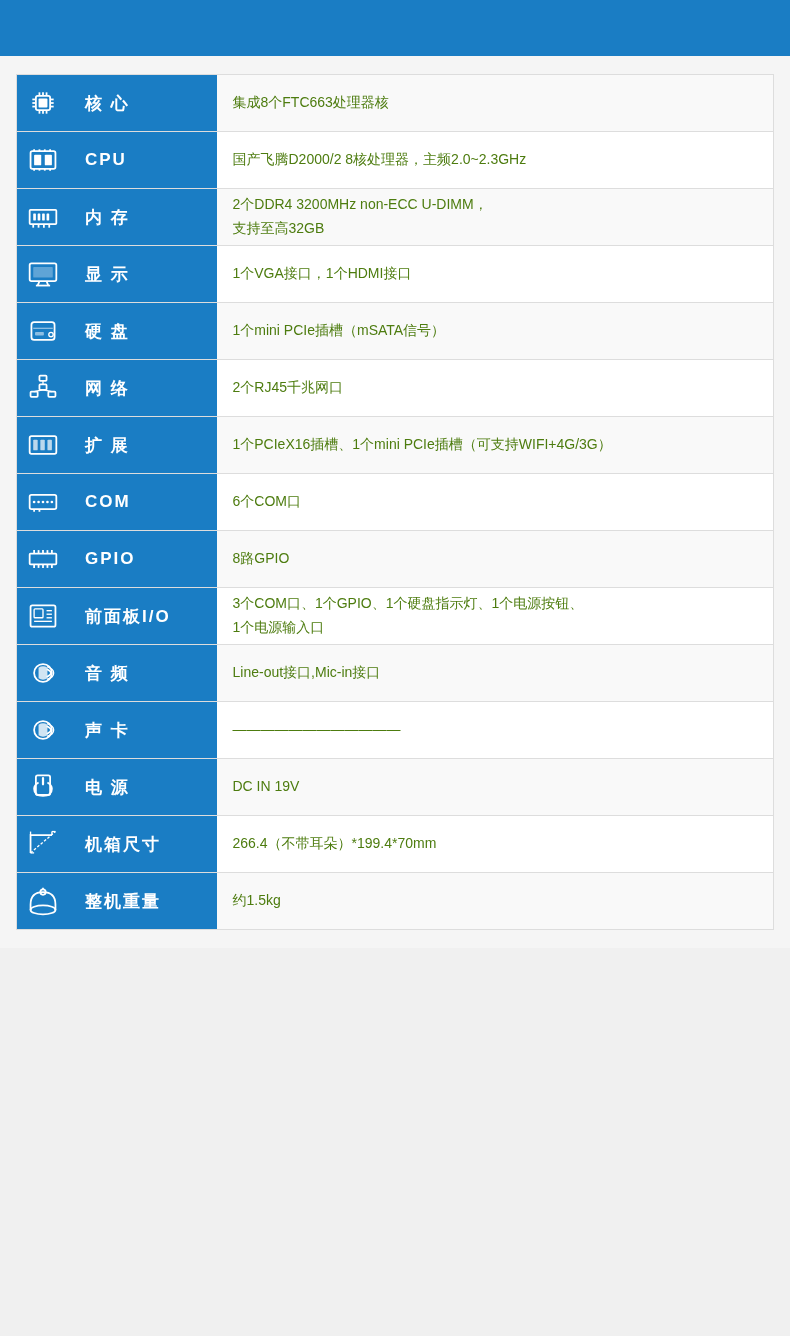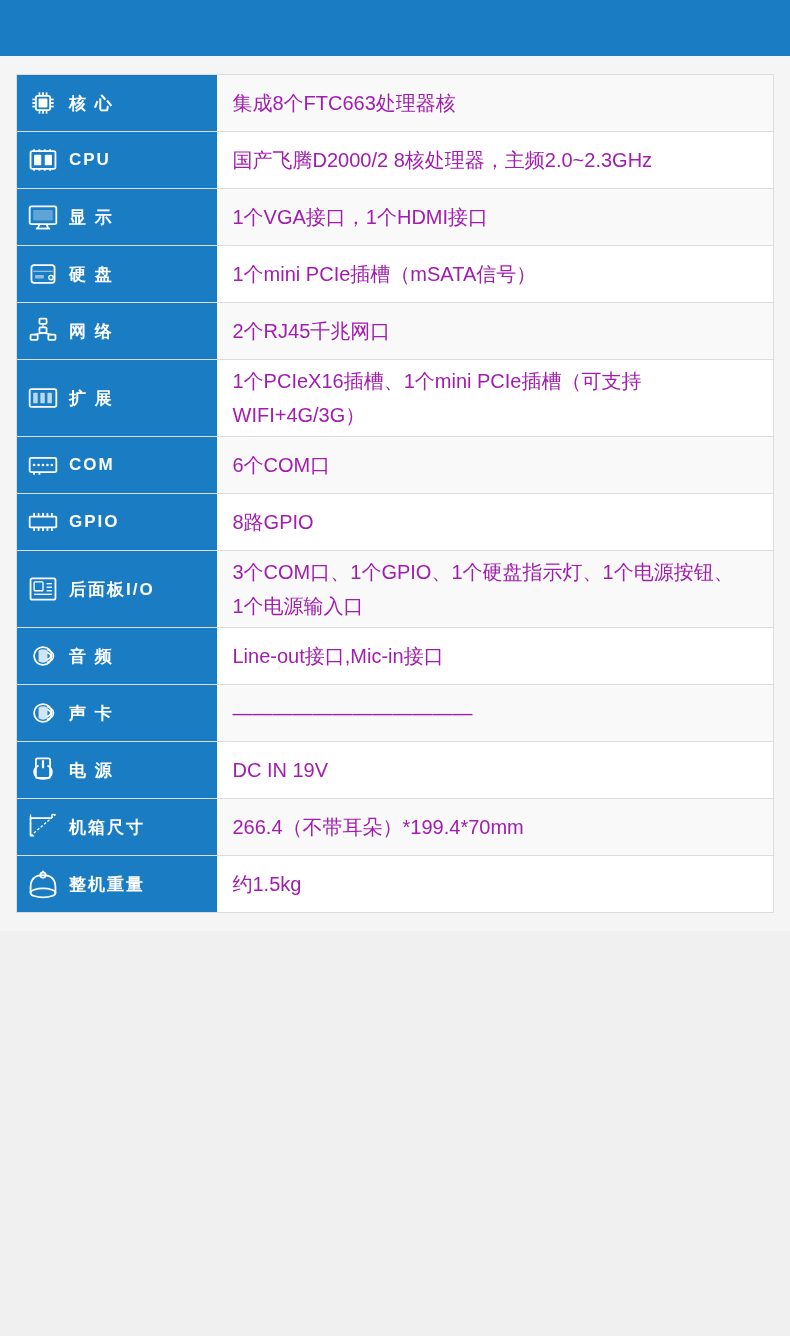--- a/index.html
+++ b/index.html
@@ -59,21 +59,21 @@
       background: #1a7dc4;
       width: 200px;
       min-width: 200px;
       padding: 10px 8px;
       vertical-align: middle;
     }
 
     .label-inner {
       display: flex;
       align-items: center;
-      gap: 8px;
+      gap: 24px;
     }
 
     .label-icon {
       width: 36px;
       height: 36px;
       flex-shrink: 0;
       display: flex;
       align-items: center;
       justify-content: center;
     }
@@ -81,22 +81,22 @@
     .label-text {
       color: #fff;
       font-size: 17px;
       font-weight: bold;
       letter-spacing: 2px;
       white-space: nowrap;
     }
 
     .value-cell {
       padding: 4px 16px;
-      font-size: 20px;
-      color: #a21caf;
+      font-size: 14px;
+      color: #4d7c0f;
       line-height: 1.7;
       vertical-align: middle;
       background: #f9f9f9;
     }
 
     .spec-table tr:nth-child(even) .value-cell {
       background: #fff;
     }
 
     
@@ -164,20 +164,41 @@
                 <span class="label-text">CPU</span>
               </div>
             </td>
             <td class="value-cell">国产飞腾D2000/2  8核处理器，主频2.0~2.3GHz</td>
           </tr>
           <tr>
             <td class="label-cell">
               <div class="label-inner">
                 <span class="label-icon">
                   <svg viewBox="0 0 36 36" width="32" height="32">
+                    <rect x="3" y="10" width="30" height="16" rx="1" fill="none" stroke="white" stroke-width="2"></rect>
+                    <rect x="7" y="14" width="3" height="8" rx="0.5"></rect>
+                    <rect x="12" y="14" width="3" height="8" rx="0.5"></rect>
+                    <rect x="17" y="14" width="3" height="8" rx="0.5"></rect>
+                    <rect x="22" y="14" width="3" height="8" rx="0.5"></rect>
+                    <line x1="7" y1="26" x2="7" y2="30" stroke="white" stroke-width="2"></line>
+                    <line x1="13" y1="26" x2="13" y2="30" stroke="white" stroke-width="2"></line>
+                    <line x1="19" y1="26" x2="19" y2="30" stroke="white" stroke-width="2"></line>
+                    <line x1="25" y1="26" x2="25" y2="30" stroke="white" stroke-width="2"></line>
+                  </svg>
+                </span>
+                <span class="label-text">内  存</span>
+              </div>
+            </td>
+            <td class="value-cell">2个DDR4 3200MHz non-ECC U-DIMM，<br>支持至高32GB</td>
+          </tr>
+          <tr>
+            <td class="label-cell">
+              <div class="label-inner">
+                <span class="label-icon">
+                  <svg viewBox="0 0 36 36" width="32" height="32">
                     <rect x="3" y="6" width="30" height="20" rx="2" fill="none" stroke="white" stroke-width="2"></rect>
                     <line x1="14" y1="26" x2="12" y2="31" stroke="white" stroke-width="2"></line>
                     <line x1="22" y1="26" x2="24" y2="31" stroke="white" stroke-width="2"></line>
                     <line x1="10" y1="31" x2="26" y2="31" stroke="white" stroke-width="2"></line>
                     <rect x="7" y="10" width="22" height="12" rx="1" fill="white" opacity="0.3"></rect>
                   </svg>
                 </span>
                 <span class="label-text">显 示</span>
               </div>
             </td>
@@ -283,21 +304,21 @@
                 <span class="label-icon">
                   <svg viewBox="0 0 36 36" width="32" height="32">
                     <rect x="4" y="6" width="28" height="24" rx="2" fill="none" stroke="white" stroke-width="2"></rect>
                     <rect x="8" y="10" width="10" height="10" rx="1" fill="none" stroke="white" stroke-width="1.5"></rect>
                     <line x1="8" y1="24" x2="28" y2="24" stroke="white" stroke-width="1.5"></line>
                     <line x1="22" y1="12" x2="28" y2="12" stroke="white" stroke-width="1.5"></line>
                     <line x1="22" y1="16" x2="28" y2="16" stroke="white" stroke-width="1.5"></line>
                     <line x1="22" y1="20" x2="28" y2="20" stroke="white" stroke-width="1.5"></line>
                   </svg>
                 </span>
-                <span class="label-text">后面板I/O</span>
+                <span class="label-text">前面板I/O</span>
               </div>
             </td>
             <td class="value-cell">3个COM口、1个GPIO、1个硬盘指示灯、1个电源按钮、<br>1个电源输入口</td>
           </tr>
           <tr>
             <td class="label-cell">
               <div class="label-inner">
                 <span class="label-icon">
                   <svg viewBox="0 0 36 36" width="32" height="32">
                     <circle cx="18" cy="18" r="10" fill="none" stroke="white" stroke-width="2"></circle>

